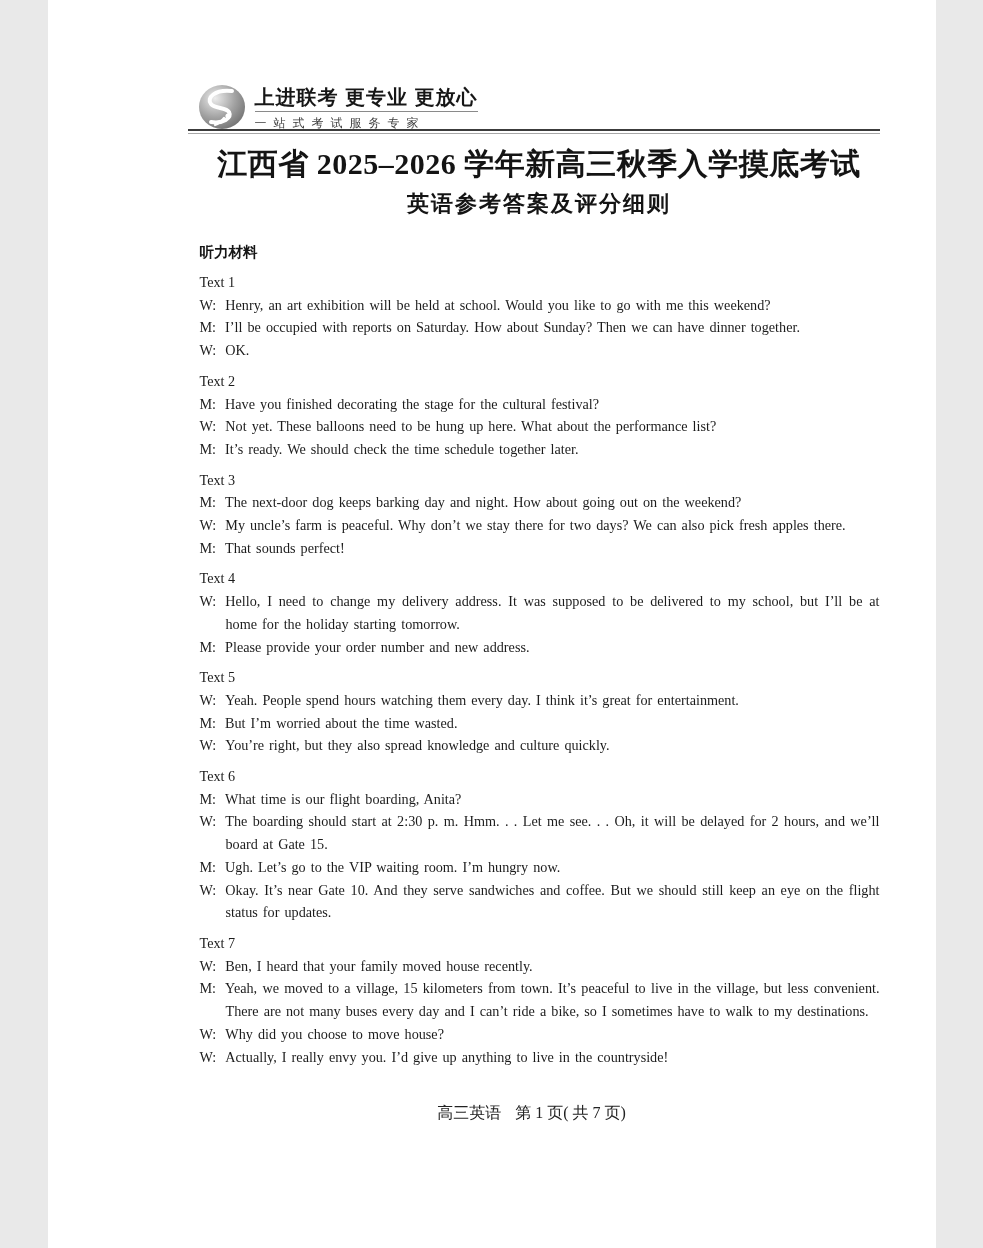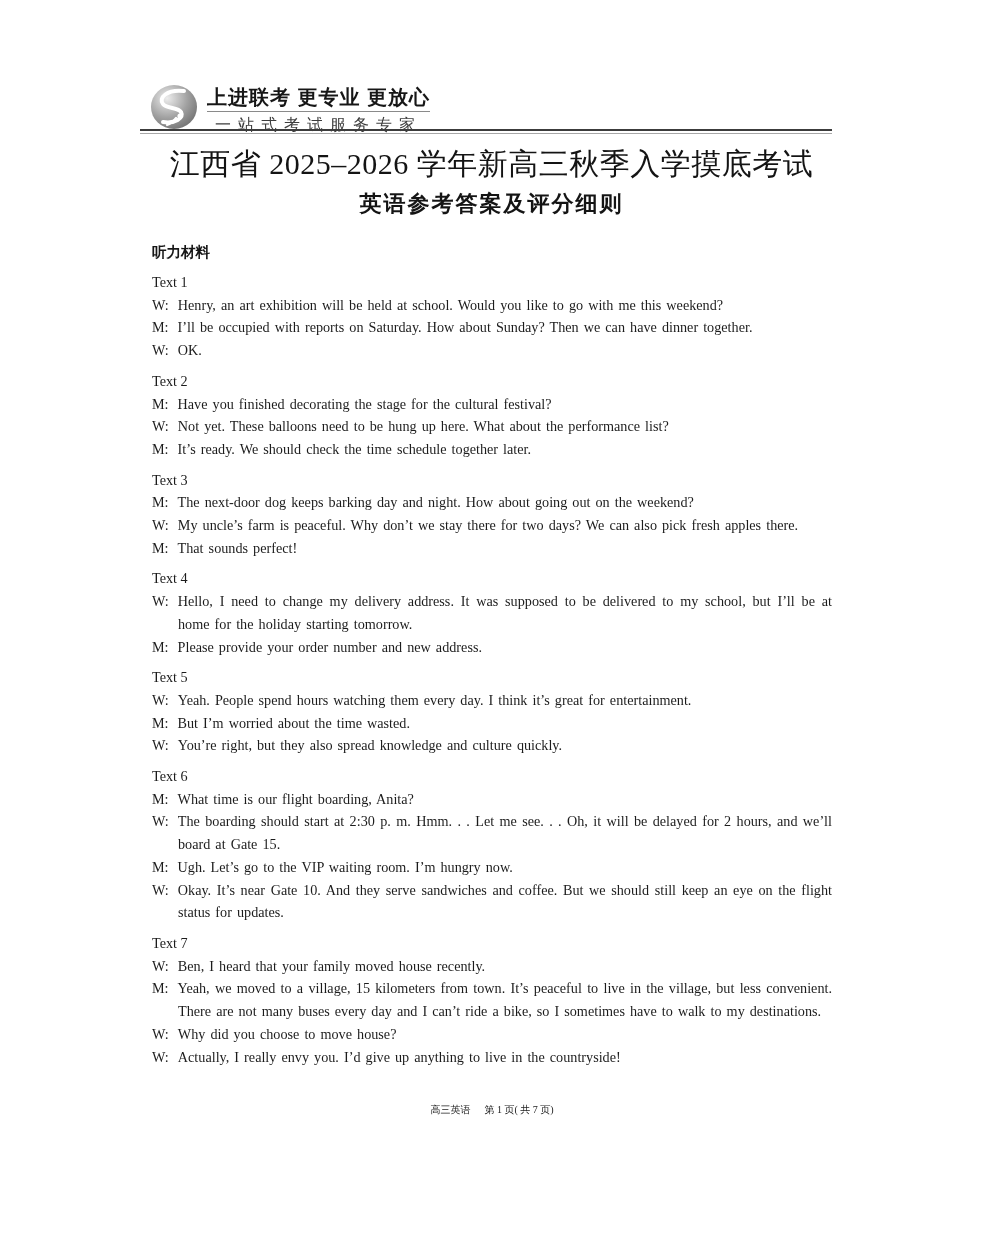--- a/index.html
+++ b/index.html
@@ -1,52 +1,51 @@
 <!DOCTYPE html>
 <html><head>
 <meta charset="utf-8">
 <style>
   html, body { margin: 0; padding: 0; background: #e9e9e9; }
   .page {
     position: relative;
-    width: 983px;
+    width: 888px;
     height: 1248px;
     margin: 0 auto;
     background: #ffffff;
     color: #1c1c1c;
     overflow: hidden;
   }
 
   
   .brand { position: absolute; left: 150px; top: 84px; display: flex; align-items: flex-start; }
   .logo-wrap { width: 48px; height: 46px; flex: 0 0 auto; }
   .brand-text { margin-left: 9px; padding-top: 2px; }
   .brand-name {
     font-family: "Liberation Sans", "DejaVu Sans", sans-serif;
     font-weight: 700; font-size: 20px; line-height: 22px;
     letter-spacing: 1px; color: #161616;
   }
   .brand-tagline {
     margin-top: 3px; padding-top: 3px;
     border-top: 1px solid #8a8a8a;
     font-family: Liberation Serif, serif;
-    font-size: 16px; letter-spacing: 7px; color: #3d3d3d;
+    font-size: 12px; letter-spacing: 7px; color: #3d3d3d;
     white-space: nowrap;
-    text-align: center;
   }
   .header-rule {
     position: absolute; left: 140px; top: 129px; width: 692px; height: 2px;
     border-top: 2px solid #3c3c3c; border-bottom: 1px solid #a8a8a8;
   }
 
   
   .title {
     position: absolute; left: 140px; top: 144px; width: 703px;
     font-family: "Liberation Serif", "DejaVu Serif", serif;
-    font-size: 30px; font-weight: 400; letter-spacing: 0.5px;
+    font-size: 30px; font-weight: 700; letter-spacing: 0.5px;
     text-align: center; margin: 0; color: #141414; white-space: nowrap;
   }
   .subtitle {
     position: absolute; left: 140px; top: 189px; width: 703px;
     font-family: "Liberation Sans", "DejaVu Sans", sans-serif;
     font-size: 22px; font-weight: 700; letter-spacing: 2px;
     text-align: center; margin: 0; color: #141414;
   }
 
   
@@ -62,24 +61,24 @@
   }
   .text-heading { font-weight: 400; margin-top: 8px; }
   .dialogue {
     padding-left: 26px; text-indent: -26px;
     text-align: justify; word-spacing: 1.5px;
   }
   .speaker { margin-right: 9px; }
 
   
   .page-footer {
-    position: absolute; left: 152px; top: 1103px; width: 680px;
+    position: absolute; left: 144px; top: 1103px; width: 680px;
     text-align: center;
     font-family: "Liberation Serif", "DejaVu Serif", serif;
-    font-size: 10px; color: #222;
+    font-size: 16px; color: #222;
   }
   .page-footer .course { margin-right: 14px; }
 </style>
 </head>
 <body>
 
 <div class="page">
 
   <div class="brand">
     <div class="logo-wrap">

